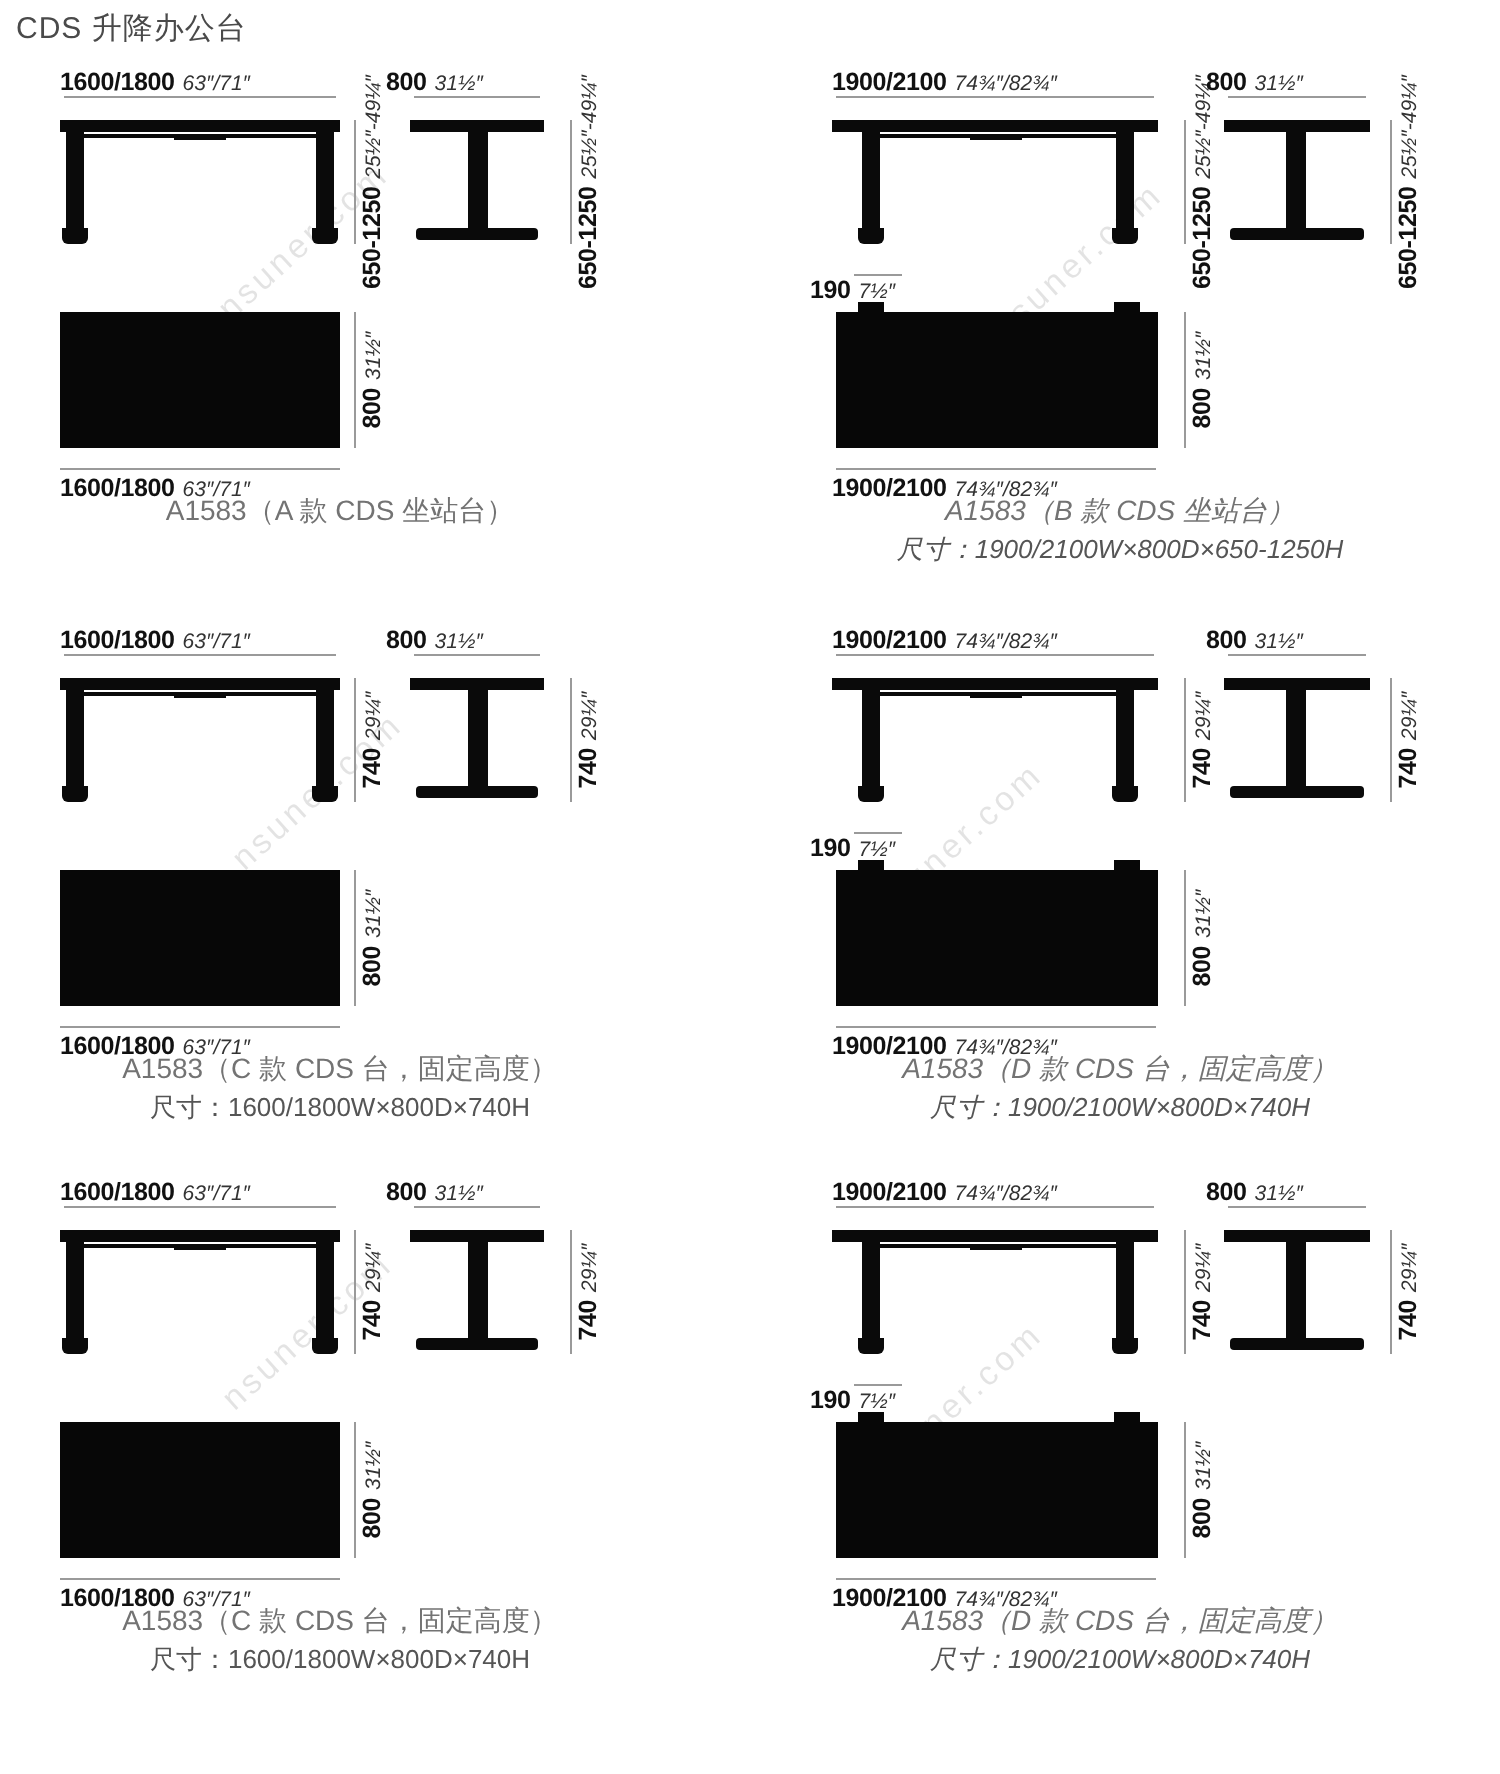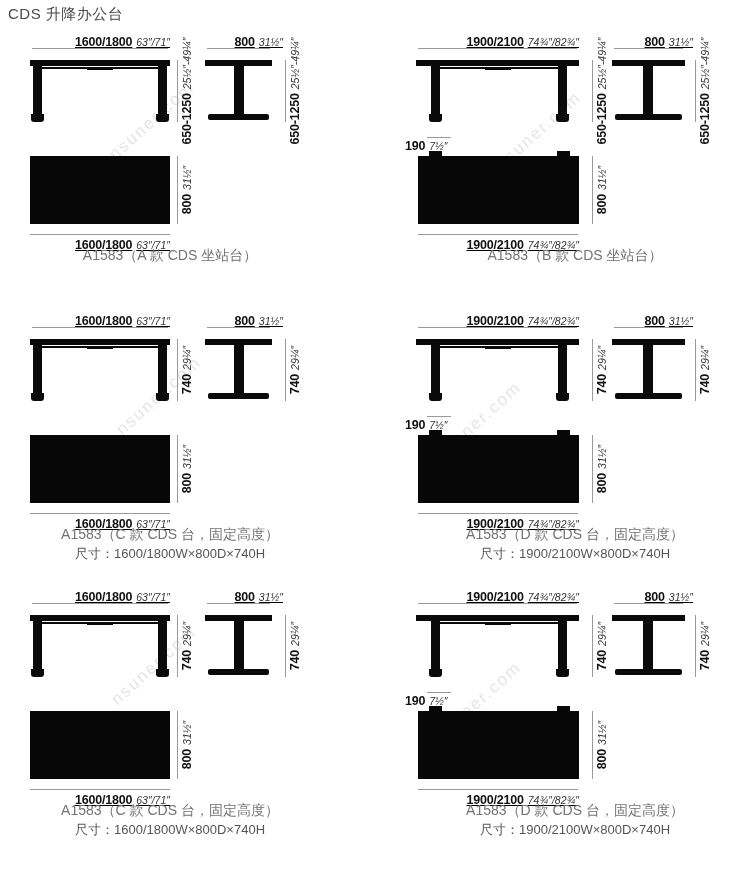--- a/index.html
+++ b/index.html
@@ -15,21 +15,21 @@
     position:absolute;left:8px;top:5px;font-size:15px;color:#4a4a4a;letter-spacing:.5px;
   }
   
   .wm{
     position:absolute;transform:rotate(-42deg);font-size:17px;letter-spacing:2px;
     color:rgba(0,0,0,0.11);white-space:nowrap;
   }
   
   .panel{position:absolute;width:345px;height:256px;}
   
-  .dlabel{position:absolute;top:0;height:13px;line-height:13px;text-align:right;white-space:nowrap;text-decoration:underline;}
+  .dlabel{position:absolute;top:0;height:13px;line-height:13px;text-align:left;white-space:nowrap;}
   .dline{position:absolute;top:14px;height:1px;background:var(--dim);}
   .mm{font-weight:bold;font-size:12.5px;color:#111;font-style:normal;letter-spacing:-0.2px;}
   .in{font-style:italic;font-size:10.5px;color:#333;margin-left:4px;}
   
   .fv-bar{position:absolute;top:26px;height:6px;background:var(--ink);}
   .underframe{position:absolute;top:33px;height:2px;background:var(--ink);}
   .center-detail{position:absolute;top:33px;height:3px;width:26px;background:var(--ink);}
   .leg{position:absolute;top:32px;width:9px;height:50px;background:var(--ink);}
   .foot{position:absolute;top:80px;width:13px;height:8px;background:var(--ink);border-radius:0 0 3px 3px;}
   
@@ -89,21 +89,21 @@
   .wide .side .dlabel{left:198px;width:90px;}
   .wide .sv-bar{left:207px;width:73px;}
   .wide .sv-col{left:238px;}
   .wide .sv-foot{left:210px;width:67px;}
   .wide .v2{left:290px;}
   .wide .plan-rect{left:13px;width:161px;}
   .wide .tab-l{left:24px;} .wide .tab-r{left:152px;}
   .wide .v3{left:187px;}
   .wide .bottom .dline{left:13px;width:160px;}
   .wide .bottom .dlabel{left:11px;width:163px;}
-  .wide .caption,.wide .sizeline{left:20px;width:300px;}
+  .wide .caption,.wide .sizeline{left:5px;width:300px;font-style:italic;}
 </style>
 </head>
 <body>
 
 <div class="page">
   <div class="title">CDS 升降办公台</div>
 
   <span class="wm" style="left:98px;top:111px">nsuner.com</span>
   <span class="wm" style="left:485px;top:121px">nsuner.com</span>
   <span class="wm" style="left:105px;top:386px">nsuner.com</span>
@@ -184,20 +184,21 @@
     <div class="tab tab-r"></div>
     <div class="vdim v3">
       <div class="vline"></div>
       <div class="vlabel"><span class="mm">800</span><span class="in">31½″</span></div>
     </div>
     <div class="dim-h bottom">
       <div class="dline"></div>
       <div class="dlabel"><span class="mm">1900/2100</span><span class="in">74¾″/82¾″</span></div>
     </div>
     <div class="caption">A1583（B 款 CDS 坐站台）</div>
+    <div class="sizeline">尺寸：1900/2100W×800D×650-1250H</div>
   </section>
 
   <section class="panel narrow" style="left:30px;top:313px">
     <div class="dim-h top">
       <div class="dlabel"><span class="mm">1600/1800</span><span class="in">63″/71″</span></div>
       <div class="dline"></div>
     </div>
     <div class="fv-bar"></div>
     <div class="underframe"></div>
     <div class="center-detail"></div>

